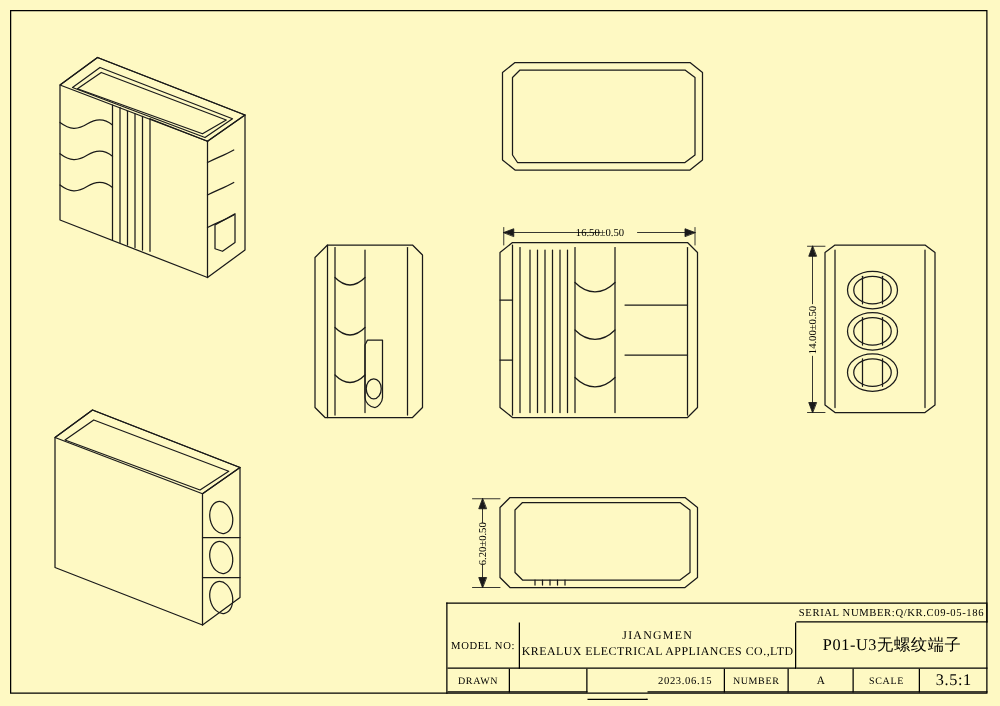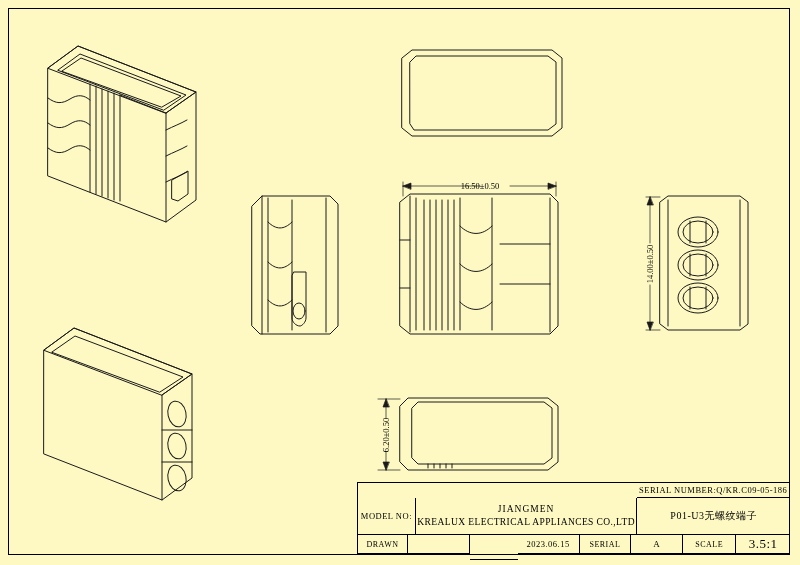--- a/index.html
+++ b/index.html
@@ -85,21 +85,21 @@
     justify-content: center;
   }
   .company-cell .line1 { font-size: 9.5px; letter-spacing: 1px; }
   .company-cell .line2 { font-size: 9.5px; letter-spacing: 0.4px; }
   .modelno-cell {
     width: 58px;
     font-size: 8.5px;
   }
   .modelval-cell {
     width: 153px;
-    font-size: 10px;
+    font-size: 13px;
     border-right: none;
   }
   .bottom-row {
     height: 19px;
   }
   .c-drawn  { width: 50px; font-size: 8px; text-align: center; }
   .c-drawnv { width: 62px; }
   .c-date   { width: 48px; font-size: 8px; margin-top: 24px; }
   .c-datev  { width: 62px; font-size: 8.5px; }
   .c-edition{ width: 52px; font-size: 8px; }
@@ -288,20 +288,20 @@
         <div class="line2">KREALUX ELECTRICAL APPLIANCES CO.,LTD</div>
       </div>
       <div class="tb-cell modelval-cell">P01-U3无螺纹端子</div>
     </div>
 
     <div class="tb-row bottom-row">
       <div class="tb-cell c-drawn">DRAWN</div>
       <div class="tb-cell c-drawnv"></div>
       <div class="tb-cell c-date">DATE</div>
       <div class="tb-cell c-datev">2023.06.15</div>
-      <div class="tb-cell c-edition">SERIAL</div>
+      <div class="tb-cell c-edition">NUMBER</div>
       <div class="tb-cell c-editionv">A</div>
       <div class="tb-cell c-scale">SCALE</div>
       <div class="tb-cell c-scalev">3.5:1</div>
     </div>
   </div>
 
 </div>
 
 </body></html>

